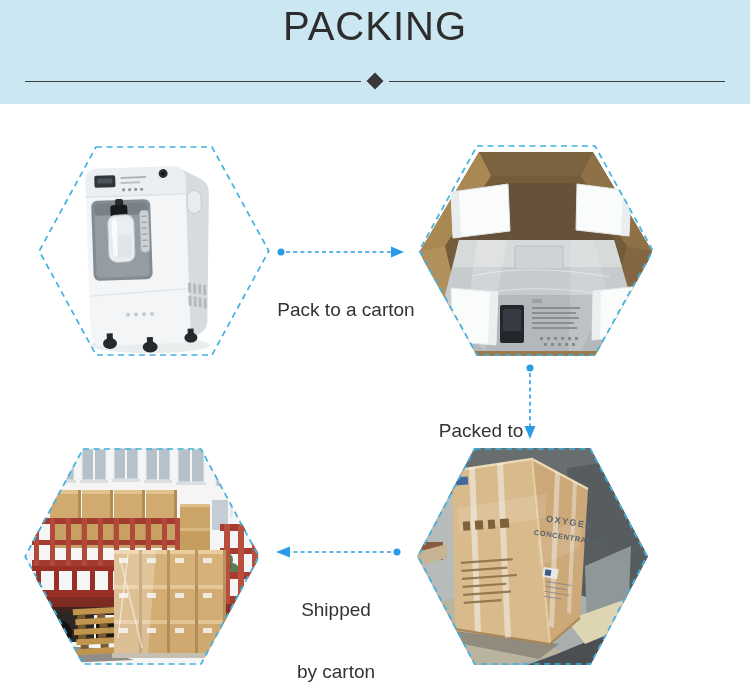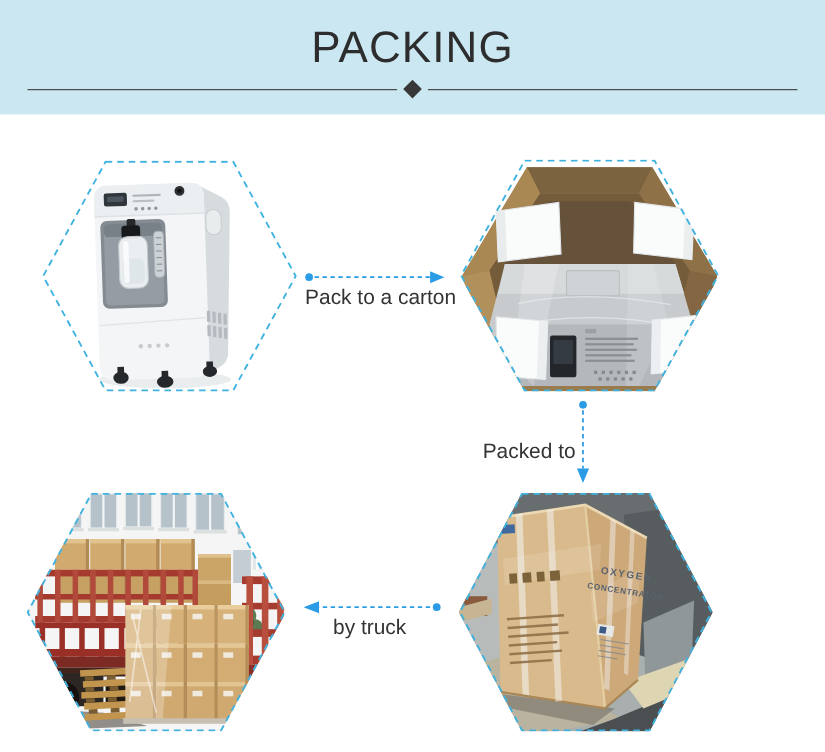--- a/index.html
+++ b/index.html
@@ -3,33 +3,33 @@
 <meta charset="utf-8">
 <style>
   html,body{margin:0;padding:0;background:#ffffff;}
   .page{
     position:relative;width:750px;height:684px;background:#ffffff;
     font-family:"Liberation Sans",sans-serif;overflow:hidden;
   }
   
   .banner{position:absolute;left:0;top:0;width:750px;height:104px;background:#cbe7f2;}
   .banner h1{
-    margin:0;padding-top:22px;text-align:center;
+    margin:0;padding-top:5px;text-align:center;
     font-size:40px;font-weight:400;letter-spacing:1px;color:#2d2d2d;line-height:42px;
   }
   .divider{position:absolute;left:25px;right:25px;top:74px;height:14px;display:flex;align-items:center;}
   .divider .line{flex:1;height:1px;background:#3e3e3e;}
   .divider .diamond{width:12px;height:12px;background:#383838;transform:rotate(45deg);margin:0 8px;flex:none;}
   
   .hex{position:absolute;display:block;}
   
   .arrow{position:absolute;display:block;}
   
   .label{position:absolute;text-align:center;font-size:19px;line-height:23px;color:#333333;}
-  .label span{display:block;}
+  .label span{display:block;margin-top:39px;}
   svg text{font-family:"Liberation Sans",sans-serif;}
 </style>
 </head>
 <body>
 
 <div class="page">
 
   <header class="banner">
     <h1>PACKING</h1>
     <div class="divider">
@@ -420,21 +420,22 @@
   <svg class="arrow" style="left:272px;top:545px" width="132" height="14" viewBox="0 0 132 14">
     <circle cx="125" cy="7" r="3.5" fill="#2a9ce6"></circle>
     <line x1="119" y1="7" x2="18" y2="7" stroke="#2a9ce6" stroke-width="1.6" stroke-dasharray="4 3.2"></line>
     <polygon points="18,1.5 4,7 18,12.5" fill="#2a9ce6"></polygon>
   </svg>
 
   <div class="label" style="left:275px;top:259px;width:142px">
     <span>Pack to a carton</span>
   </div>
 
-  <div class="label" style="left:431px;top:399px;width:100px">
+  <div class="label" style="left:431px;top:380px;width:100px">
     <span>Packed to</span>
   </div>
 
   <div class="label" style="left:274px;top:559px;width:124px">
-    <span>by truck</span>
+    <span>Shipped</span>
+    <span>by carton</span>
   </div>
 
 </div>
 
 </body></html>

